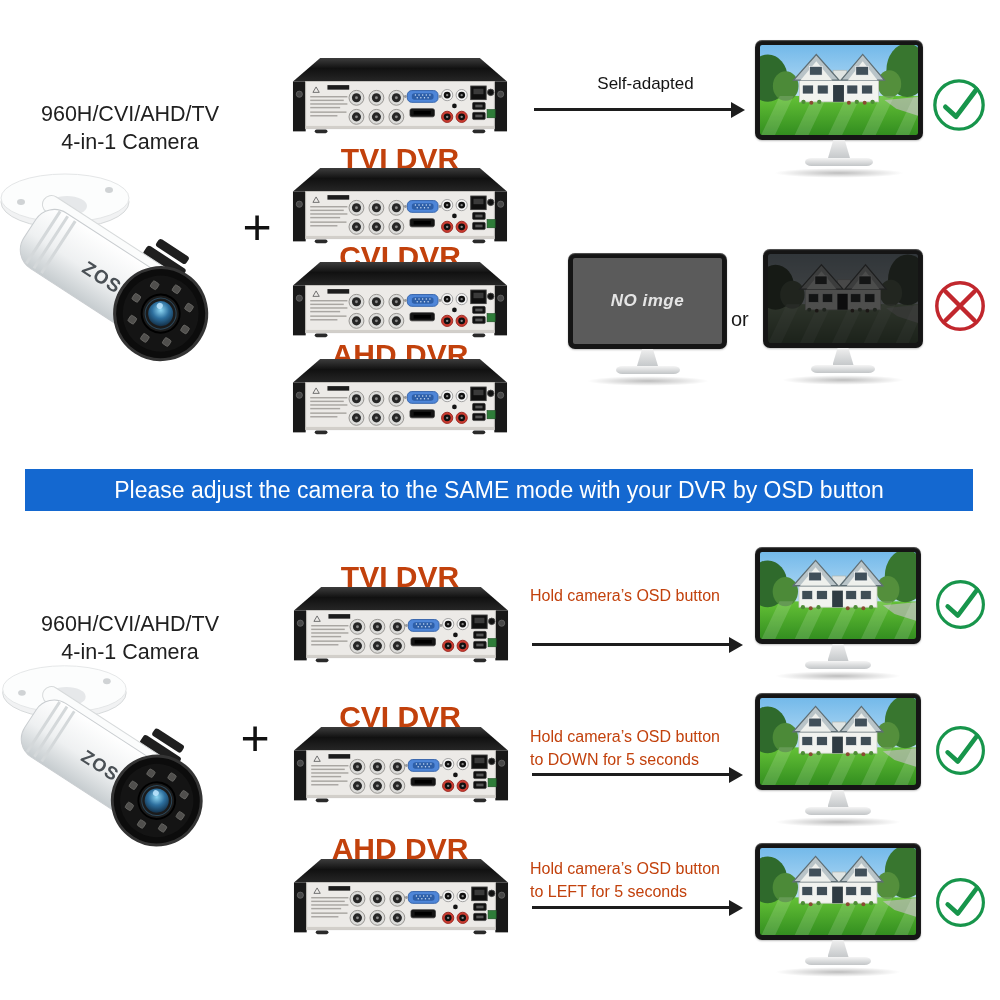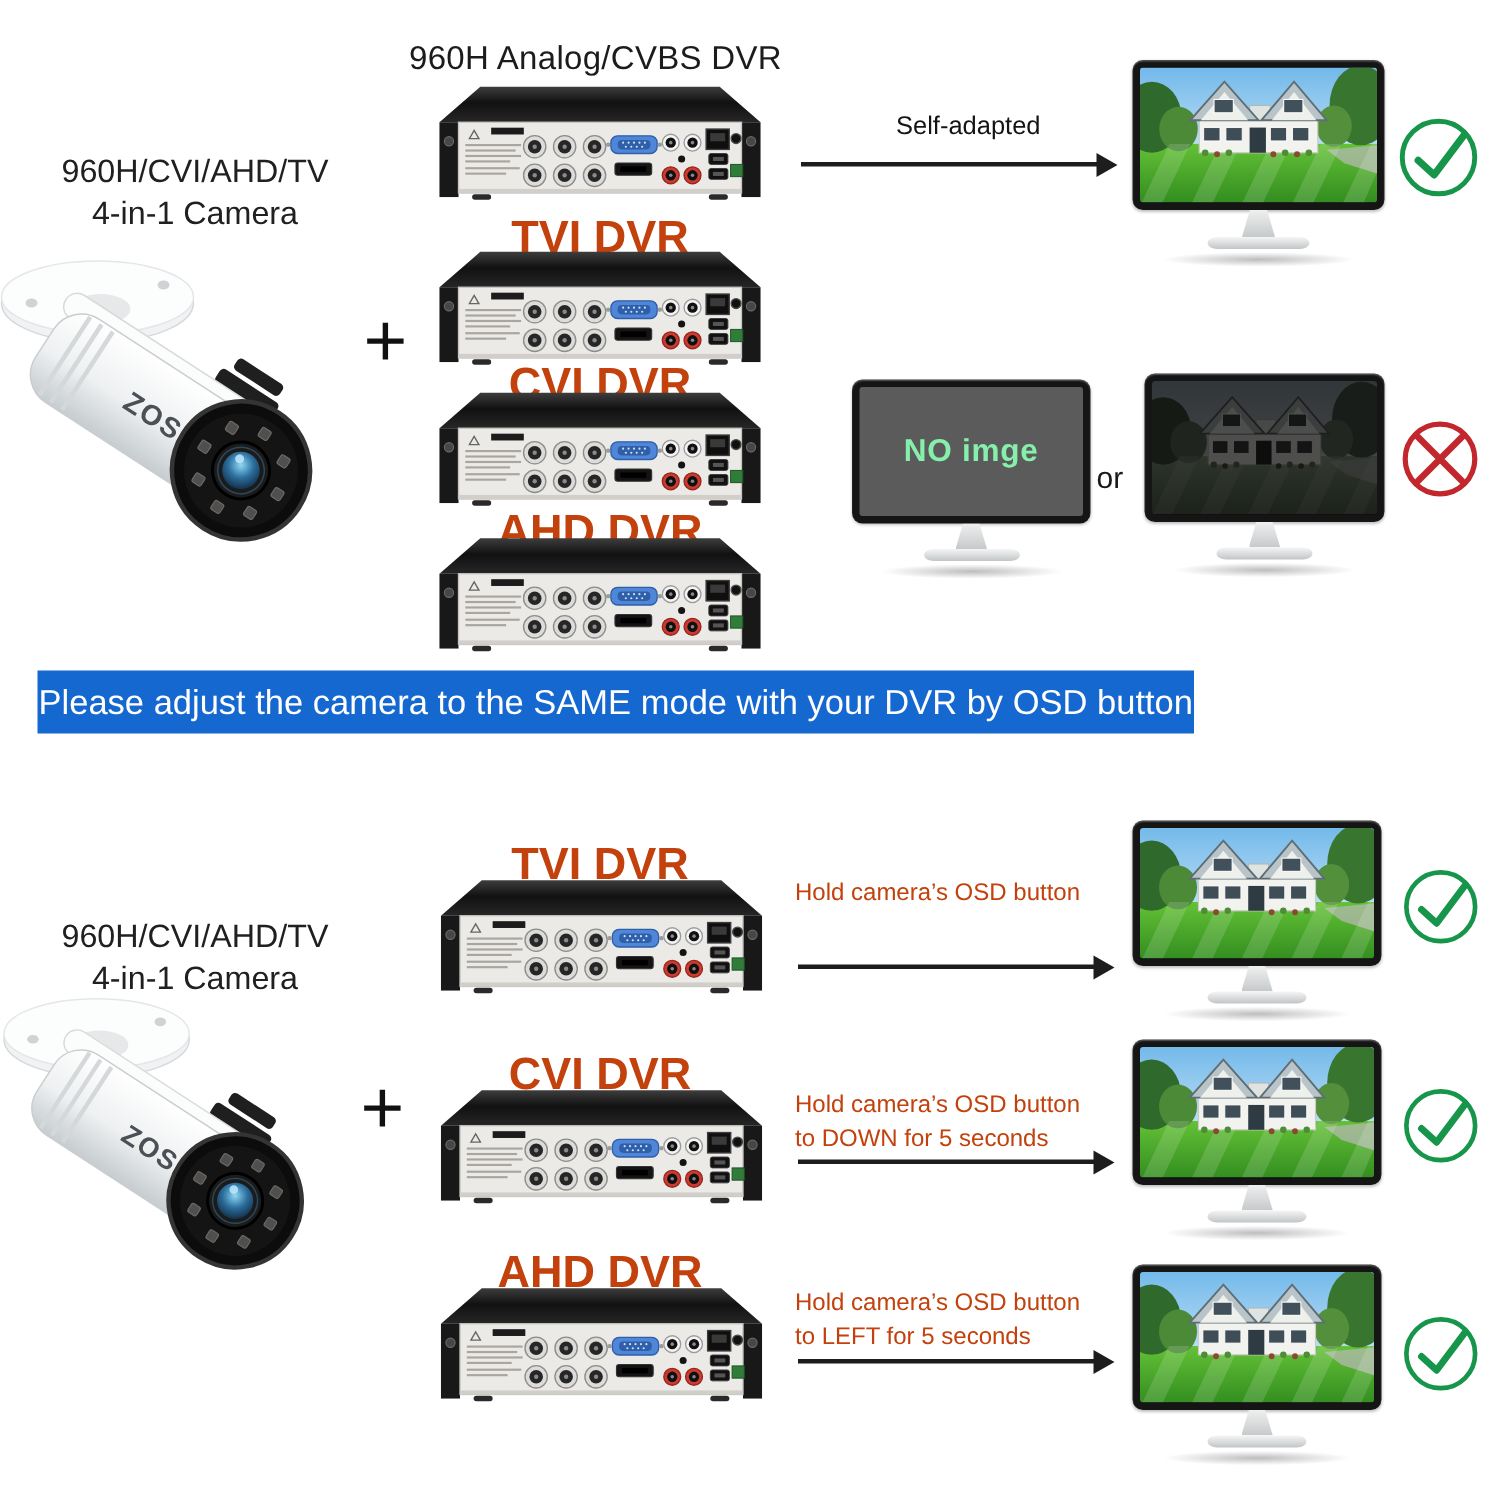--- a/index.html
+++ b/index.html
@@ -17,21 +17,21 @@
   .banner{background:#1468d0;color:#fff;font-size:23px;line-height:42px;height:42px;text-align:center;}
   .arrow{height:3px;background:#1d1d1d;}
   .arrow::after{content:"";position:absolute;right:-13px;top:-6.5px;width:0;height:0;
     border-left:14px solid #1d1d1d;border-top:8px solid transparent;border-bottom:8px solid transparent;}
   .monitor-frame{background:#151515;border-radius:7px;padding:5px;box-sizing:border-box;
     box-shadow:inset 0 1px 1px rgba(255,255,255,.28), 0 1px 2px rgba(0,0,0,.25);}
   .monitor-screen{width:100%;height:100%;overflow:hidden;background:#000;border-radius:2px;}
   .monitor-screen svg{display:block;width:100%;height:100%;}
   .screen-dark svg{filter:brightness(.33) saturate(.2) contrast(1.05);}
   .noimg-screen{display:flex;align-items:center;justify-content:center;background:#5b5b5b;
-    color:#86efac;font-weight:bold;font-size:21px;letter-spacing:.5px;}
+    color:#e5e5e5;font-weight:bold;font-size:17px;letter-spacing:.5px;font-style:italic;}
   .neck{margin:0 auto;background:linear-gradient(#efefef,#c6c9cb);clip-path:polygon(24% 0,76% 0,100% 100%,0 100%);}
   .mbase{margin:0 auto;background:linear-gradient(#f5f5f5,#c2c5c7);border-radius:8px/5px;}
   .mshadow{margin:2px auto 0;background:radial-gradient(ellipse at center,rgba(0,0,0,.26) 0%,rgba(0,0,0,0) 68%);}
 </style>
 </head>
 <body>
 
 <div id="canvas">
 
   <svg width="0" height="0" style="position:absolute" aria-hidden="true">
@@ -244,21 +244,20 @@
         <circle cx="30" cy="30" r="25" fill="none" stroke="#17954b" stroke-width="3.4"></circle>
         <path d="M16 32 L27 42 L48 14" fill="none" stroke="#17954b" stroke-width="5" stroke-linecap="round" stroke-linejoin="round"></path>
       </symbol>
       <symbol id="cross-badge" viewBox="0 0 60 60">
         <circle cx="30" cy="30" r="24" fill="none" stroke="#c1272d" stroke-width="3.6"></circle>
         <path d="M15 15 L45 45 M45 15 L15 45" fill="none" stroke="#c1272d" stroke-width="4.6" stroke-linecap="round"></path>
       </symbol>
     </defs>
   </svg>
 
-  <div class="abs h-title ctr" style="left:247px;top:26px;width:300px;">960H Analog/CVBS DVR</div>
 
   <div class="abs cam-label ctr" style="left:5px;top:100px;width:250px;">
     <div>960H/CVI/AHD/TV</div>
     <div>4-in-1 Camera</div>
   </div>
 
   <svg class="abs" style="left:-5px;top:168px;width:250px;height:230px;">
       <use href="#zosi-camera"></use>
     </svg>
 
@@ -317,21 +316,21 @@
         </div>
       </div>
     <div class="neck" style="width:21px;height:17px;"></div>
     <div class="mbase" style="width:64px;height:8px;"></div>
     <div class="mshadow" style="width:126px;height:10px;"></div>
   </div>
   <svg class="abs" style="left:931px;top:277px;width:58px;height:58px;">
       <use href="#cross-badge"></use>
     </svg>
 
-  <div class="abs banner" style="left:25px;top:447px;width:771px;">Please adjust the camera to the SAME mode with your DVR by OSD button</div>
+  <div class="abs banner" style="left:25px;top:469px;width:948px;">Please adjust the camera to the SAME mode with your DVR by OSD button</div>
 
   <div class="abs cam-label ctr" style="left:5px;top:610px;width:250px;">
     <div>960H/CVI/AHD/TV</div>
     <div>4-in-1 Camera</div>
   </div>
   <svg class="abs" style="left:-5px;top:660px;width:245px;height:222px;">
       <use href="#zosi-camera"></use>
     </svg>
   <div class="abs plus ctr" style="left:230px;top:713px;width:50px;">+</div>
 

